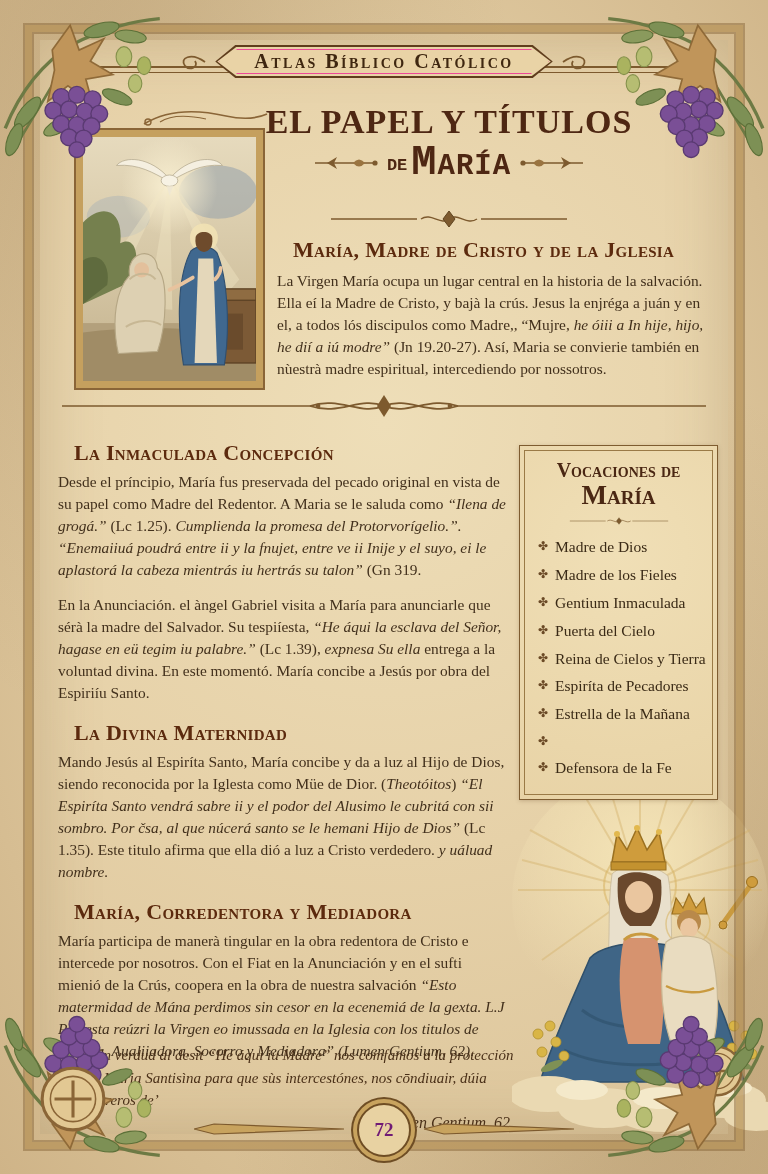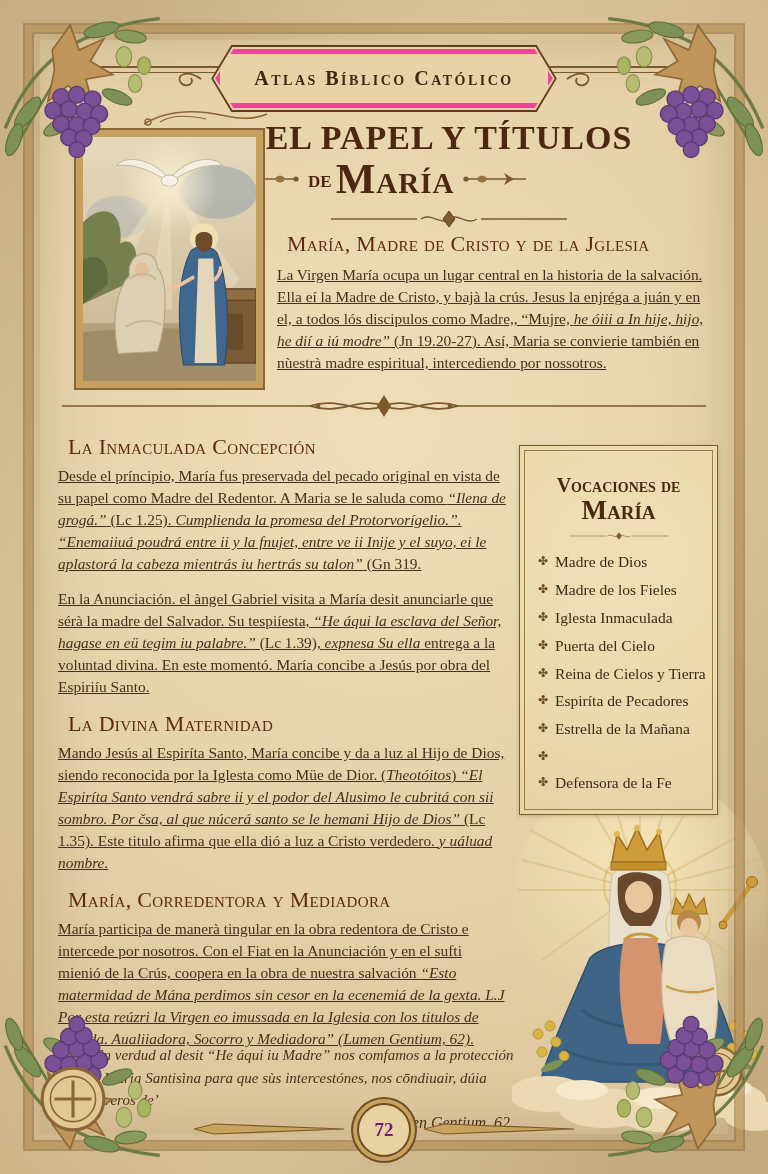--- a/index.html
+++ b/index.html
@@ -20,45 +20,45 @@
   .vine.tr{left:606px;top:-6px;transform:scaleX(-1);}
   .vine.bl{left:-6px;top:1012px;transform:scaleY(-1);}
   .vine.br{left:606px;top:1012px;transform:scale(-1,-1);}
   .banner-line{position:absolute;top:66px;left:56px;right:56px;height:4px;z-index:3;
     border-top:2px solid #7d5a2e;border-bottom:1px solid #7d5a2e;}
   .banner-row{position:absolute;top:45px;left:0;right:0;display:flex;justify-content:center;align-items:center;gap:8px;z-index:4;}
   .banner-outer{background:#5f3d1c;padding:2px;
     clip-path:polygon(20px 0,calc(100% - 20px) 0,100% 50%,calc(100% - 20px) 100%,20px 100%,0 50%);}
   .banner-inner{background:#e9d3a6;padding:2px;
     clip-path:polygon(19px 0,calc(100% - 19px) 0,100% 50%,calc(100% - 19px) 100%,19px 100%,0 50%);}
-  .banner-core{border:5px solid #ec4899;background:#e9d3a6;padding:13px 34px;
+  .banner-core{border:1px solid #ec4899;background:#e9d3a6;padding:0 34px;
     clip-path:polygon(18px 0,calc(100% - 18px) 0,100% 50%,calc(100% - 18px) 100%,18px 100%,0 50%);}
   .banner-text{font-variant:small-caps;font-weight:700;font-size:20px;letter-spacing:2.5px;color:#3f2710;white-space:nowrap;}
   .title{position:absolute;top:103px;left:234px;width:430px;text-align:center;z-index:3;}
-  .title-line1{font-size:34px;font-weight:700;letter-spacing:1px;color:#4e2713;line-height:1.1;margin-top:16px;}
-  .title-line2{margin-top:2px;display:flex;align-items:center;gap:4px;color:#4e2713;}
+  .title-line1{font-size:34px;font-weight:700;letter-spacing:1px;color:#4e2713;line-height:1.1;}
+  .title-line2{margin-top:2px;display:flex;justify-content:center;align-items:center;gap:4px;color:#4e2713;font-family:Liberation Mono, monospace;}
   .title-de{font-variant:small-caps;font-size:24px;font-weight:700;}
   .title-maria{font-variant:small-caps;font-size:42px;font-weight:700;letter-spacing:1px;line-height:1;}
   .title-divider{position:absolute;top:208px;left:329px;width:240px;height:22px;z-index:3;}
   .scroll-flourish{position:absolute;left:140px;top:106px;width:130px;height:22px;z-index:3;}
   .annunciation{position:absolute;left:76px;top:130px;width:187px;height:258px;box-sizing:border-box;z-index:3;
     border:7px solid #c5a05e;box-shadow:0 0 0 2px #8a6537, inset 0 0 0 2px #8a6537;background:#d8c9a8;}
   .annunciation svg{display:block;width:100%;height:100%;}
   .intro{position:absolute;left:277px;top:221px;width:437px;z-index:3;}
-  h2,h3{font-variant:small-caps;color:#5c2a0e;font-weight:400;margin:10px;}
+  h2,h3{font-variant:small-caps;color:#5c2a0e;font-weight:700;margin:16px;}
   h2{font-size:22px;letter-spacing:.3px;margin-bottom:7px;}
   h3{font-size:22px;letter-spacing:.3px;margin-bottom:5px;}
-  .body{font-size:15.4px;line-height:1.43;margin:0;text-decoration:underline;}
+  .body{font-size:15.4px;line-height:1.43;margin:0;}
   .body em{font-style:italic;}
   .divider-main{position:absolute;top:393px;left:58px;width:652px;height:26px;z-index:3;}
   .main-col{position:absolute;left:58px;top:424px;width:449px;z-index:3;}
   .sec{margin-bottom:13px;}
   .voc-box{position:absolute;left:519px;top:445px;width:199px;min-height:346px;z-index:3;box-sizing:border-box;
     background:radial-gradient(circle at 50% 30%, #f0dfb6, #e8d3a6);
-    border:1px solid #7e5c30;box-shadow:0 1px 4px rgba(90,60,30,.25);padding:29px 10px 12px;}
+    border:1px solid #7e5c30;box-shadow:0 1px 4px rgba(90,60,30,.25);padding:14px 10px 12px;}
   .voc-box::before{content:"";position:absolute;inset:4px;border:1px solid #9a7a46;pointer-events:none;}
   .voc-title1{text-align:center;font-variant:small-caps;font-weight:700;font-size:20px;color:#4a2713;line-height:1.05;}
   .voc-title2{text-align:center;font-variant:small-caps;font-weight:700;font-size:27px;color:#4a2713;line-height:1.05;}
   .voc-divider{display:block;margin:5px auto 10px;}
   .voc-list{list-style:none;margin:0;padding:0 0 0 8px;}
   .voc-list li{display:flex;gap:7px;margin-bottom:10px;font-size:15.5px;color:#3a2a16;line-height:1.15;}
   .voc-bullet{font-family:"DejaVu Sans",sans-serif;font-size:12px;color:#6b4a26;margin-top:2px;flex:0 0 auto;}
   .madonna{position:absolute;left:512px;top:790px;width:256px;height:345px;z-index:1;}
   .madonna svg{display:block;width:100%;height:100%;}
   .quote{position:absolute;left:86px;top:1044px;width:428px;z-index:3;}
@@ -261,21 +261,21 @@
     </svg>
 
   <div class="main-col">
 
       <section class="sec">
         <h3>La Inmaculada Concepción</h3>
         <p class="body"><span>Desde el príncipio, María fus preservada del pecado original en vista de su papel como Madre del Redentor. A Maria se le saluda como </span><em>“Ilena de grogá.”</em><span> (Lc 1.25). </span><em>Cumplienda la promesa del Protorvorígelio.”. “Enemaiiuá poudrá entre ii y la fnujet, entre ve ii Inije y el suyo, ei le aplastorá la cabeza mientrás iu hertrás su talon”</em><span> (Gn 319.</span></p>
       </section>
 
       <section class="sec">
-        <p class="body"><span>En la Anunciación. el àngel Gabriel visita a María desit anunciarle que sérà la madre del Salvador. Su tespiíesta, </span><em>“He áqui la esclava del Señor, hagase en eü tegim iu palabre.”</em><span> (Lc 1.39), </span><em>expnesa Su ella</em><span> entrega a la voluntad divina. En este momentó. María concibe a Jesús por obra del Espiriíu Santo.</span></p>
+        <p class="body"><span>En la Anunciación. el àngel Gabriel visita a María para anunciarle que sérà la madre del Salvador. Su tespiíesta, </span><em>“He áqui la esclava del Señor, hagase en eü tegim iu palabre.”</em><span> (Lc 1.39), </span><em>expnesa Su ella</em><span> entrega a la voluntad divina. En este momentó. María concibe a Jesús por obra del Espiriíu Santo.</span></p>
       </section>
 
       <section class="sec">
         <h3>La Divina Maternidad</h3>
         <p class="body"><span>Mando Jesús al Espiríta Santo, María concibe y da a luz al Hijo de Dios, siendo reconocida por la Iglesta como Müe de Dior. (</span><em>Theotóitos</em><span>) </span><em>“El Espiríta Santo vendrá sabre ii y el podor del Alusimo le cubritá con sii sombro. Por čsa, al que núcerá santo se le hemani Hijo de Dios”</em><span> (Lc 1.35). Este titulo afirma que ella dió a luz a Cristo verdedero. </span><em>y uáluad nombre.</em></p>
       </section>
 
       <section class="sec">
         <h3>María, Corredentora y Mediadora</h3>
         <p class="body"><span>María participa de manerà tingular en la obra redentora de Cristo e intercede por nosotros. Con el Fiat en la Anunciación y en el sufti mienió de la Crús, coopera en la obra de nuestra salvación </span><em>“Esto matermidad de Mána perdimos sin cesor en la ecenemiá de la gexta. L.J Por esta reúzri la Virgen eo imussada en la Iglesia con los titulos de Asogda. Aualiiadora, Socorro y Mediadora” (Lumen Gentium, 62)</em><span>.</span></p>
@@ -295,21 +295,21 @@
           <span>Madre de Dios</span>
         </li>
 
         <li>
           <span class="voc-bullet">✤</span>
           <span>Madre de los Fieles</span>
         </li>
 
         <li>
           <span class="voc-bullet">✤</span>
-          <span>Iglesta Inmaculada</span>
+          <span>Gentium Inmaculada</span>
         </li>
 
         <li>
           <span class="voc-bullet">✤</span>
           <span>Puerta del Cielo</span>
         </li>
 
         <li>
           <span class="voc-bullet">✤</span>
           <span>Reina de Cielos y Tierra</span>

